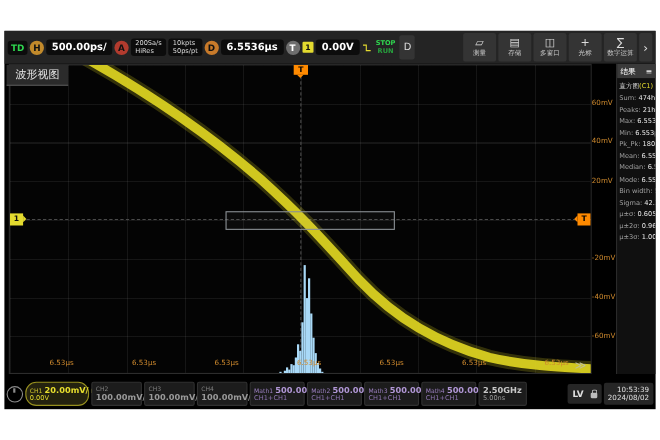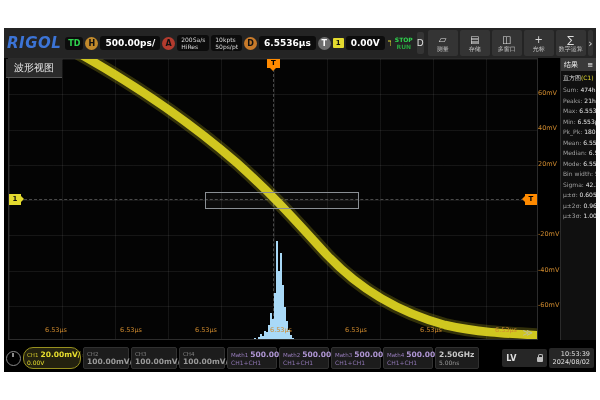--- a/index.html
+++ b/index.html
@@ -66,32 +66,31 @@
   .knob-icon{width:13px;height:13px;border-radius:50%;border:1.5px solid #8a8a8a;position:relative;flex:none;}
   .knob-icon:after{content:"";position:absolute;left:5px;top:1px;width:2px;height:4px;background:#8a8a8a;}
   .chtile{height:22px;background:#1c1c1c;border:1px solid #303030;border-radius:2px;padding:1px 3px;box-sizing:border-box;display:flex;flex-direction:column;justify-content:center;flex:none;}
   .chtile .r1{display:flex;gap:2px;align-items:baseline;white-space:nowrap;}
   .chname{font-size:5.5px;color:#808080;} .chval{font-size:7.5px;font-weight:bold;color:#9a9a9a;} .chsub{font-size:6px;color:#808080;white-space:nowrap;}
   .ch1{background:#24220f;border-color:#97901f;border-radius:10px;}
   .ch1 .chname,.ch1 .ohm{color:#cfc52a;} .ch1 .chval,.ch1 .chsub{color:#e8df2e;}
   .ohm{font-size:6px;}
   .mtile .chname{color:#9b7fc0;} .mtile .chval{color:#b197d6;} .mtile .chsub{color:#8f76b3;}
   .ctile .chval{color:#c8c8c8;} .ctile .chsub{color:#9a9a9a;}
-  .lv{height:18px;display:flex;align-items:center;gap:20px;background:#262626;border-radius:2px;padding:0 4px;color:#e0e0e0;font-size:8px;font-weight:bold;justify-content:space-between;}
+  .lv{height:18px;display:flex;align-items:center;gap:6px;background:#262626;border-radius:2px;padding:0 4px;color:#e0e0e0;font-size:8px;font-weight:bold;justify-content:space-between;}
   .lock{width:6px;height:5px;background:#bdbdbd;border-radius:1px;position:relative;margin-top:3px;}
   .lock:before{content:"";position:absolute;left:1px;top:-3px;width:3px;height:3px;border:1px solid #bdbdbd;border-bottom:none;border-radius:2px 2px 0 0;}
   .dt{font-size:6.5px;line-height:8px;color:#e0e0e0;text-align:right;background:#262626;border-radius:2px;padding:2px 4px;}
 </style>
 </head>
 <body>
 
 <div class="scope">
 
   <div class="toolbar">
-    <span class="logo">RIGOL</span>
     <span class="td">TD</span>
 
     <span class="knob h">H</span>
     <span class="kbox">500.00ps/</span>
 
     <span class="knob a">A</span>
     <span class="kbox2">
       <div>200Sa/s</div>
       <div>HiRes</div>
     </span>

